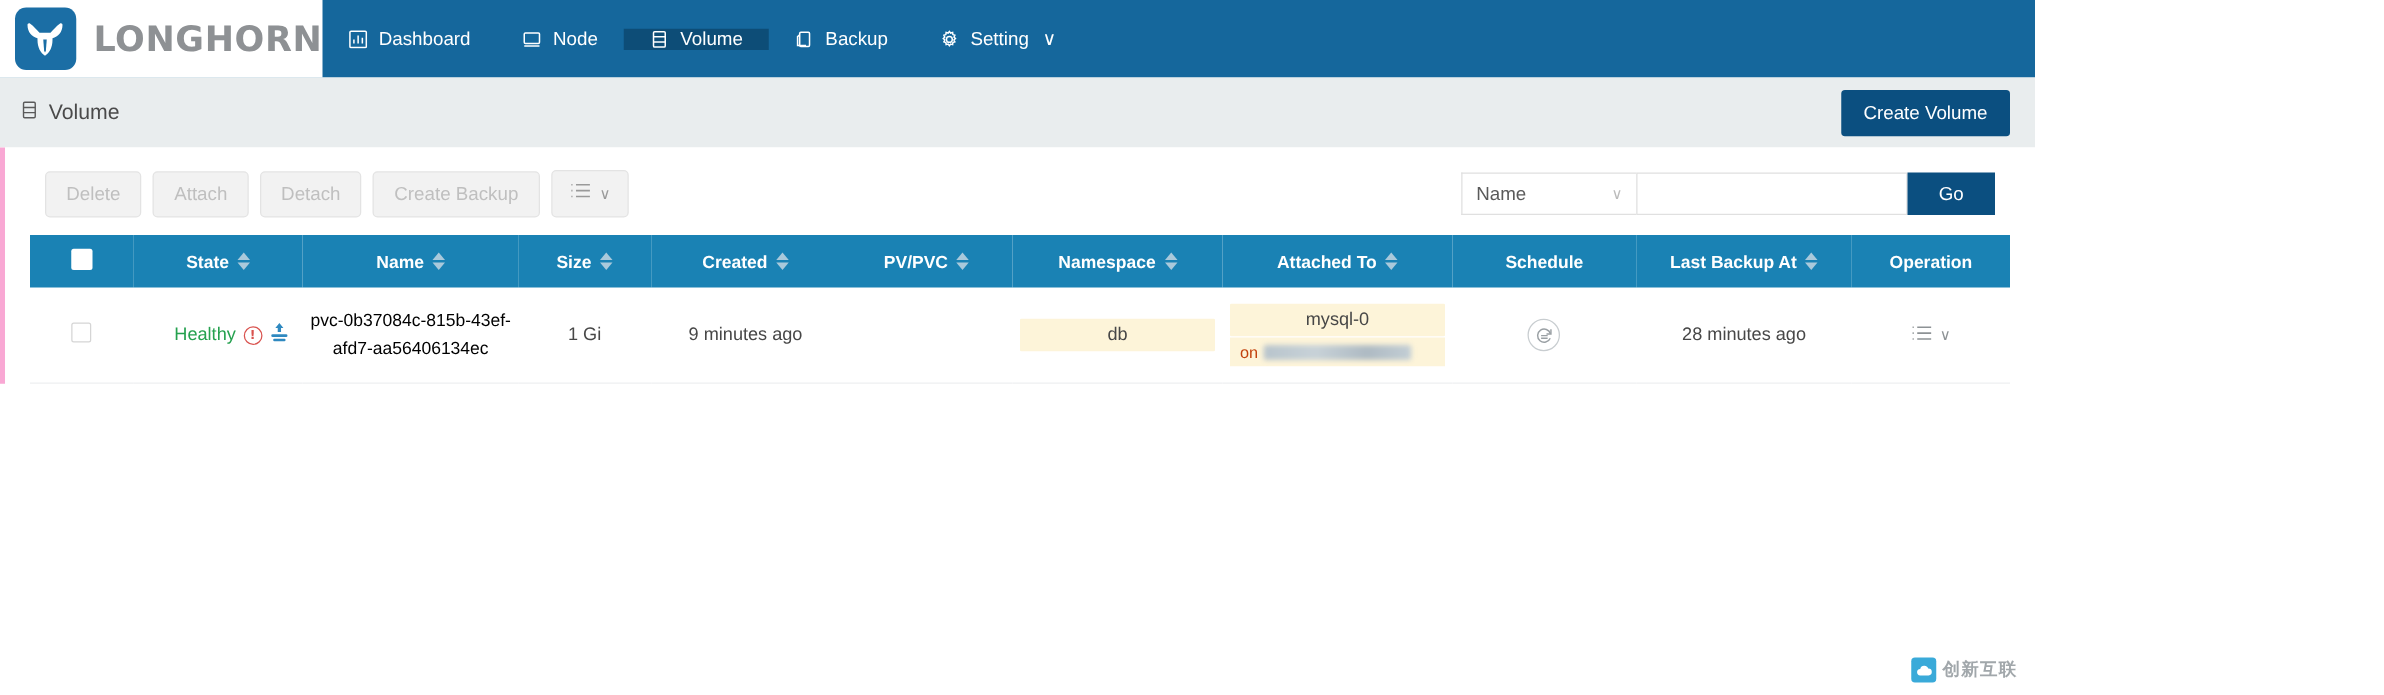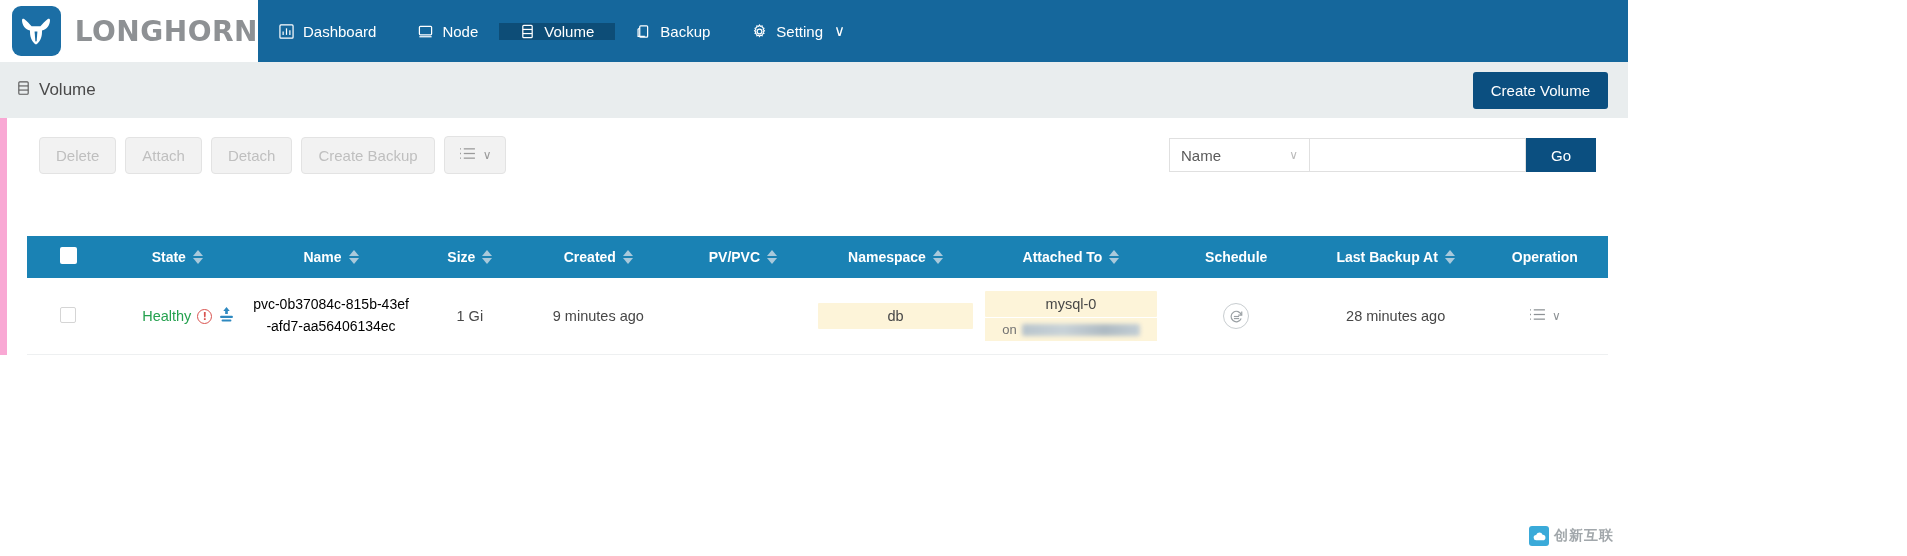--- a/index.html
+++ b/index.html
@@ -131,21 +131,21 @@
     color: #fff;
     border: none;
     width: 70px;
     height: 34px;
     font-size: 15px;
     cursor: pointer;
     font-family: "Liberation Sans", sans-serif;
   }
 
   
-  table.vol { width: 100%; border-collapse: collapse; table-layout: fixed; margin-top: 48px; }
+  table.vol { width: 100%; border-collapse: collapse; table-layout: fixed; }
   table.vol thead th {
     background: #1a82b4;
     color: #fff;
     font-size: 14px;
     font-weight: bold;
     height: 42px;
     padding: 0 6px;
     white-space: nowrap;
   }
   .th-inner { display: flex; align-items: center; justify-content: center; gap: 7px; }
@@ -209,22 +209,22 @@
     font-size: 14.5px;
     color: #474747;
     border-radius: 1px;
   }
   .attach-wrap { display: flex; flex-direction: column; align-items: stretch; gap: 1px; }
   .attach-on {
     display: flex; align-items: center; gap: 5px;
     background: #fdf4d9;
     padding: 4px 8px;
     font-size: 13px;
-    color: #737373;
-    justify-content: center;
+    color: #c2410c;
+    justify-content: flex-start;
   }
   .blur-node {
     display: inline-block;
     height: 12px; width: 118px;
     background: linear-gradient(90deg,#b8c4cc 0%,#c8d2d8 35%,#aebac3 70%,#c3ced5 100%);
     filter: blur(2.2px);
     border-radius: 2px;
   }
   .sched-icon {
     width: 26px; height: 26px;
@@ -249,21 +249,21 @@
   .wm-badge {
     width: 20px; height: 20px;
     background: #2aa3d6;
     border-radius: 3px;
     display: inline-flex; align-items: center; justify-content: center;
     color: #fff; font-size: 13px;
   }
   .wm-text { font-size: 14px; color: #9aa0a4; letter-spacing: 1px; }
 
   .page-wrap { position: relative; width: 1628px; height: 556px; }
-  .content-edge { border-left: 7px solid #f9a8d4; }
+  .content-edge { border-left: 4px solid #f9a8d4; }
 </style>
 </head>
 <body>
 
 <div class="page-wrap">
 
   <div class="navbar">
 
     <div class="brand">
       <span class="brand-logo">

